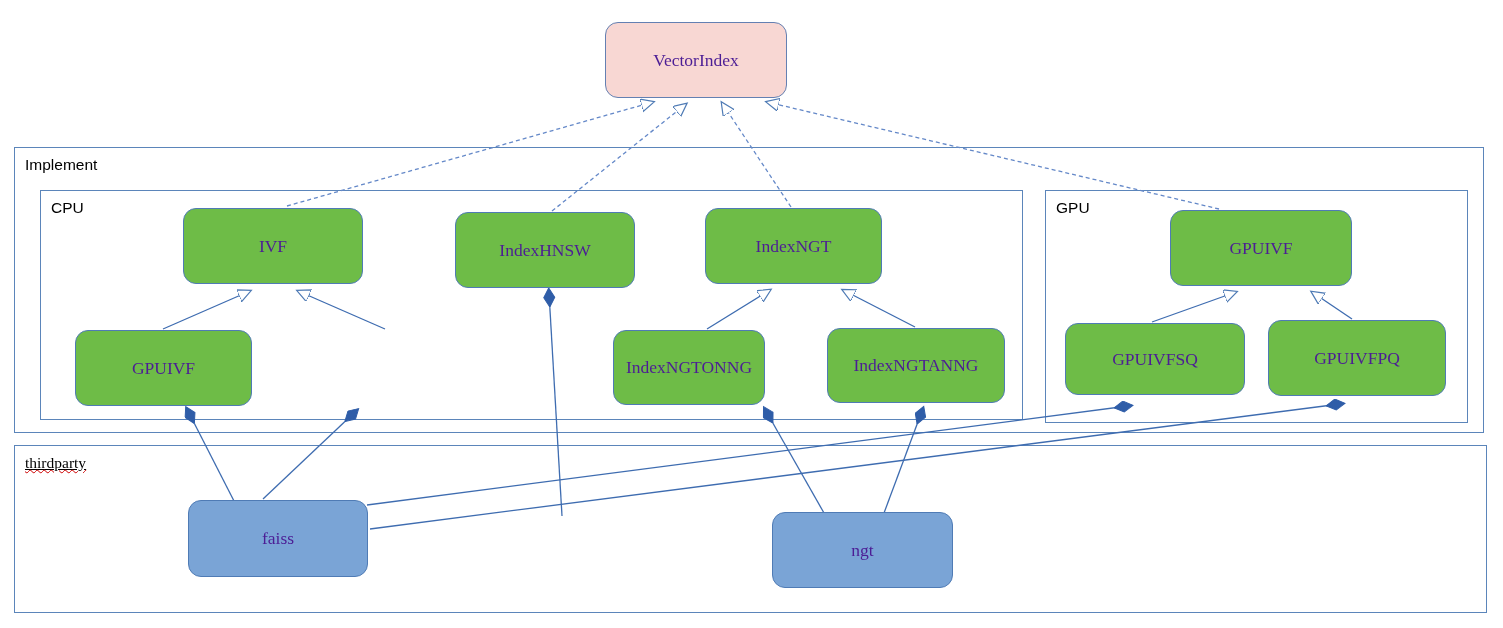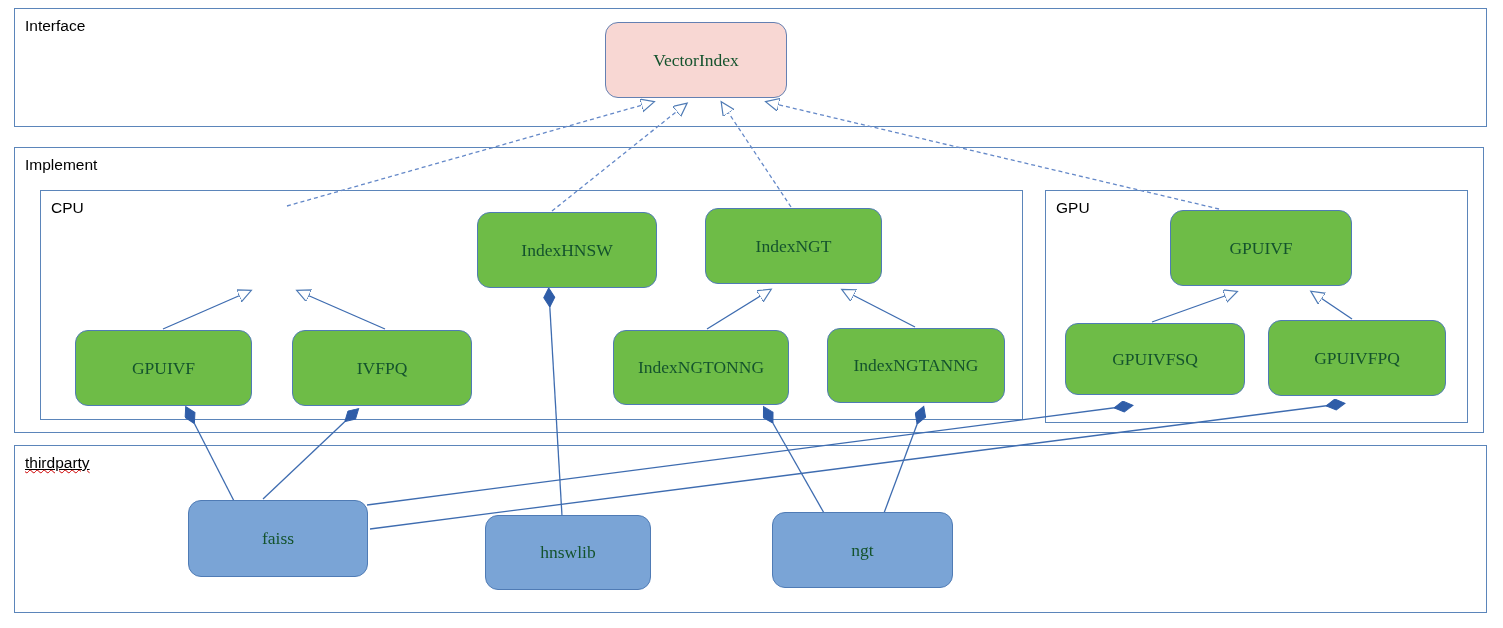--- a/index.html
+++ b/index.html
@@ -44,49 +44,46 @@
   .node {
     position: absolute;
     box-sizing: border-box;
     border: 1.6px solid #4f7bb5;
     border-radius: 13px;
     display: flex;
     align-items: center;
     justify-content: center;
     font-family: "Liberation Serif", serif;
     font-size: 17.5px;
-    color: #14532d;
+    color: #4c1d95;
     white-space: nowrap;
   }
   .node.green { background: #6ebc47; }
   .node.blue  { background: #7aa4d6; }
   .node.pink  { background: #f8d7d3; border-color: #6480b2; }
 </style>
 </head>
 <body>
 
 <div class="stage">
 
-  <div class="container" style="left:14px; top:8px; width:1473px; height:119px;">
-    <div class="container-label">Interface</div>
-  </div>
 
   <div class="container" style="left:14px; top:147px; width:1470px; height:286px;">
     <div class="container-label">Implement</div>
   </div>
 
   <div class="container" style="left:40px; top:190px; width:983px; height:230px;">
     <div class="container-label">CPU</div>
   </div>
 
   <div class="container" style="left:1045px; top:190px; width:423px; height:233px;padding-left:8px;">
     <div class="container-label">GPU</div>
   </div>
 
-  <div class="container" style="left:14px; top:445px; width:1473px; height:168px;">
+  <div class="container" style="left:14px; top:445px; width:1473px; height:168px;font-family:Liberation Serif, serif;">
     <div class="container-label underline-solid">
       <span class="underline-wavy">thirdparty</span>
     </div>
   </div>
 
   <svg class="edges" viewBox="0 0 1503 628">
     <defs>
       <marker id="hollowArrow" markerUnits="userSpaceOnUse" markerWidth="18" markerHeight="16" refX="12" refY="6.5" orient="auto">
         <path d="M0,0 L13.5,6.5 L0,13 Z" fill="#ffffff" stroke="#4f7bb5" stroke-width="1.2"></path>
       </marker>
@@ -113,62 +110,59 @@
     <line x1="370" y1="529" x2="1340" y2="404" stroke="#3e6cb0" stroke-width="1.3" marker-end="url(#filledDiamond)"></line>
     <line x1="562" y1="516" x2="549" y2="293" stroke="#3e6cb0" stroke-width="1.3" marker-end="url(#filledDiamond)"></line>
     <line x1="824" y1="513" x2="766" y2="411" stroke="#3e6cb0" stroke-width="1.3" marker-end="url(#filledDiamond)"></line>
     <line x1="884" y1="513" x2="922" y2="411" stroke="#3e6cb0" stroke-width="1.3" marker-end="url(#filledDiamond)"></line>
   </svg>
 
   <div class="node pink" style="left:605px; top:22px; width:182px; height:76px;">
     <span>VectorIndex</span>
   </div>
 
+  <div class="node green" style="left:183px; top:208px; width:180px; height:76px;">
+    <span>IVF</span>
+  </div>
 
-  <div class="node green" style="left:455px; top:212px; width:180px; height:76px;margin-left:22px;">
+  <div class="node green" style="left:455px; top:212px; width:180px; height:76px;">
     <span>IndexHNSW</span>
   </div>
 
   <div class="node green" style="left:705px; top:208px; width:177px; height:76px;">
     <span>IndexNGT</span>
   </div>
 
   <div class="node green" style="left:1170px; top:210px; width:182px; height:76px;">
     <span>GPUIVF</span>
   </div>
 
   <div class="node green" style="left:75px; top:330px; width:177px; height:76px;">
     <span>GPUIVF</span>
   </div>
 
-  <div class="node green" style="left:292px; top:330px; width:180px; height:76px;">
-    <span>IVFPQ</span>
-  </div>
 
-  <div class="node green" style="left:613px; top:330px; width:176px; height:75px;">
+  <div class="node green" style="left:613px; top:330px; width:152px; height:75px;">
     <span>IndexNGTONNG</span>
   </div>
 
   <div class="node green" style="left:827px; top:328px; width:178px; height:75px;">
     <span>IndexNGTANNG</span>
   </div>
 
   <div class="node green" style="left:1065px; top:323px; width:180px; height:72px;">
     <span>GPUIVFSQ</span>
   </div>
 
   <div class="node green" style="left:1268px; top:320px; width:178px; height:76px;justify-content:center;">
     <span>GPUIVFPQ</span>
   </div>
 
   <div class="node blue" style="left:188px; top:500px; width:180px; height:77px;text-align:right;">
     <span>faiss</span>
   </div>
 
-  <div class="node blue" style="left:485px; top:515px; width:166px; height:75px;">
-    <span>hnswlib</span>
-  </div>
 
   <div class="node blue" style="left:772px; top:512px; width:181px; height:76px;">
     <span>ngt</span>
   </div>
 
 </div>
 
 </body></html>

